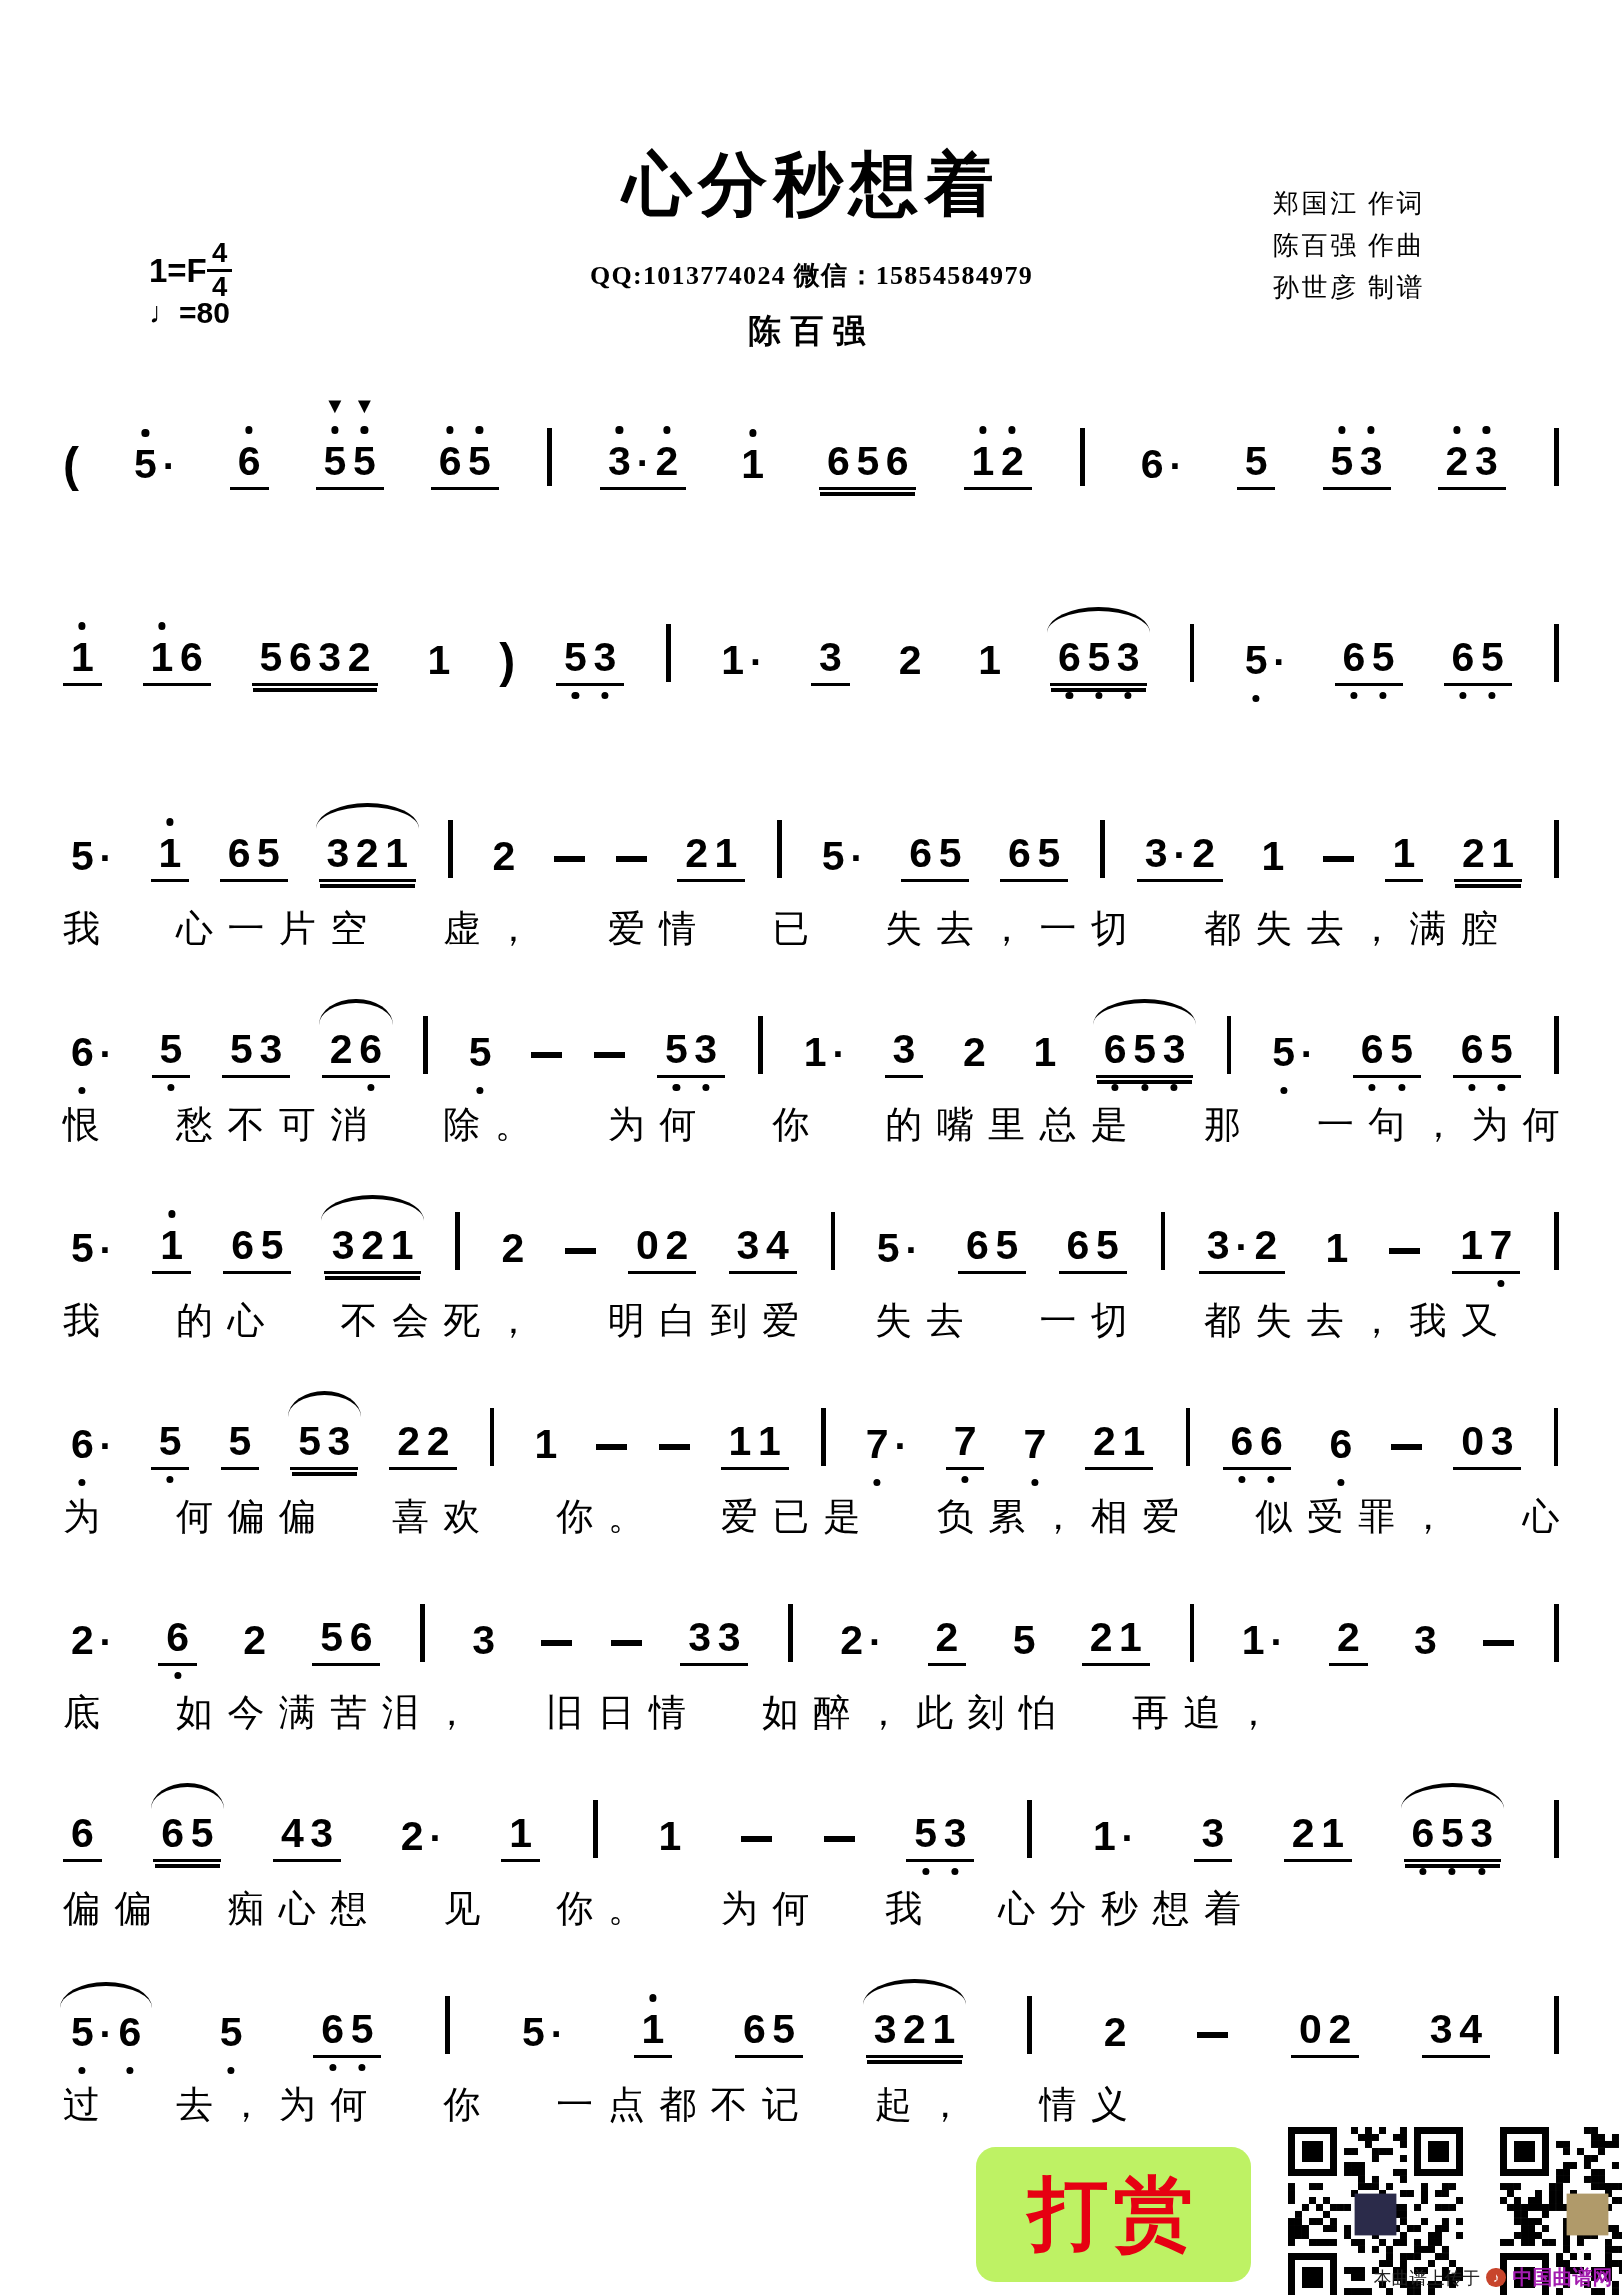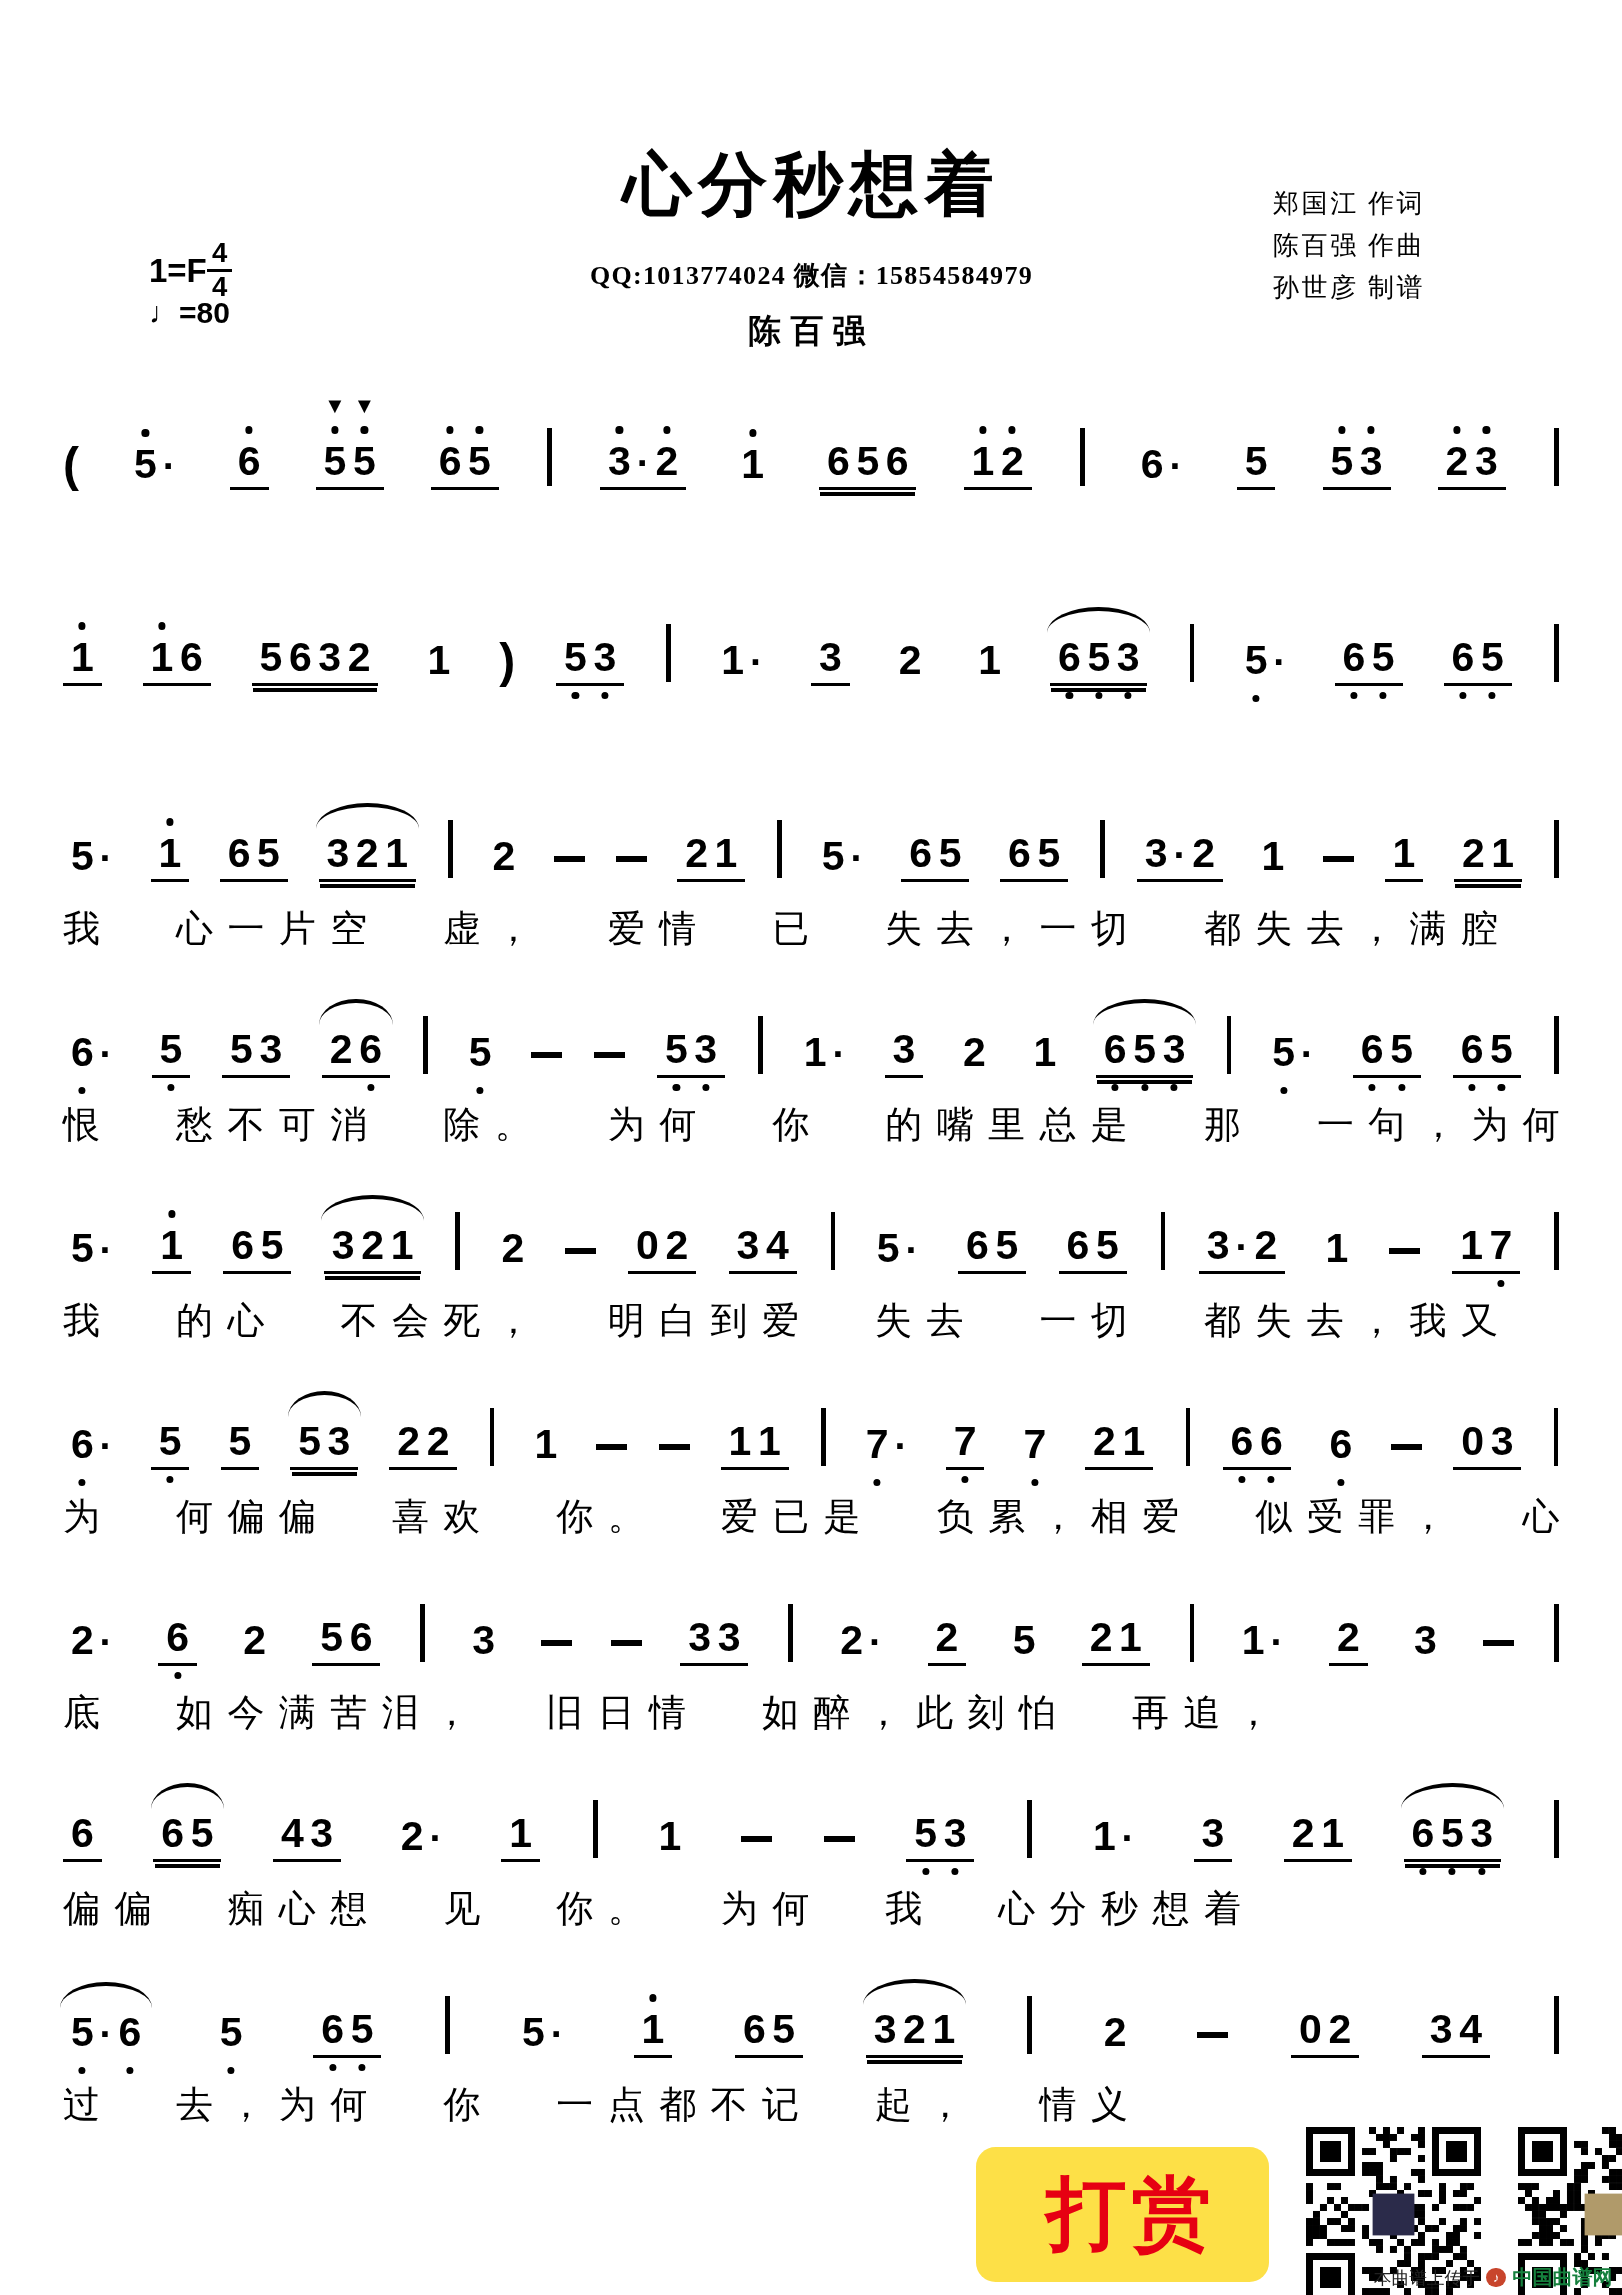--- a/index.html
+++ b/index.html
@@ -620,21 +620,21 @@
           <span class="nt"><span class="num">3</span></span>
           <span class="nt"><span class="num">4</span></span>
         </span>
         <span class="bar"></span>
       </div>
       <div class="lyrics">过 去，为何 你 一点都不记 起， 情义</div>
     </div>
   </div>
 
 <div class="footer">
-  <div class="reward" style="background: #fde047; color: rgb(230, 0, 18); padding-left: 18px;">打赏</div>
+  <div class="reward" style="background: #bef264; color: rgb(230, 0, 18);">打赏</div>
   <div class="qr" id="qr1"><svg xmlns="http://www.w3.org/2000/svg" width="175" height="175" viewBox="0 0 268 268">
         <rect width="268" height="268" fill="#fff"></rect>
         <rect x="96.5" y="0.0" width="10.7" height="10.7" fill="#000"></rect>
         <rect x="117.9" y="0.0" width="10.7" height="10.7" fill="#000"></rect>
         <rect x="139.4" y="0.0" width="10.7" height="10.7" fill="#000"></rect>
         <rect x="171.5" y="0.0" width="10.7" height="10.7" fill="#000"></rect>
         <rect x="107.2" y="10.7" width="10.7" height="10.7" fill="#000"></rect>
         <rect x="117.9" y="10.7" width="10.7" height="10.7" fill="#000"></rect>
         <rect x="128.6" y="10.7" width="10.7" height="10.7" fill="#000"></rect>
         <rect x="160.8" y="10.7" width="10.7" height="10.7" fill="#000"></rect>
@@ -1028,15 +1028,15 @@
         <rect x="0" y="192.95999999999998" width="75.04" height="75.04" fill="#000"></rect>
         <rect x="10.72" y="203.67999999999998" width="53.6" height="53.6" fill="#fff"></rect>
         <rect x="21.44" y="214.39999999999998" width="32.160000000000004" height="32.160000000000004" fill="#000"></rect>
         <rect x="102" y="102" width="64" height="64" fill="#b09a6a"></rect>
       </svg></div>
 </div>
 
 <div class="watermark">
   <span>本曲谱上传于</span>
   <span class="wm-logo">♪</span>
-  <span class="wm-brand" style="color: #15803d;">中国曲谱网</span>
+  <span class="wm-brand" style="color: #a21caf;">中国曲谱网</span>
 </div>
 
 
 </body></html>

